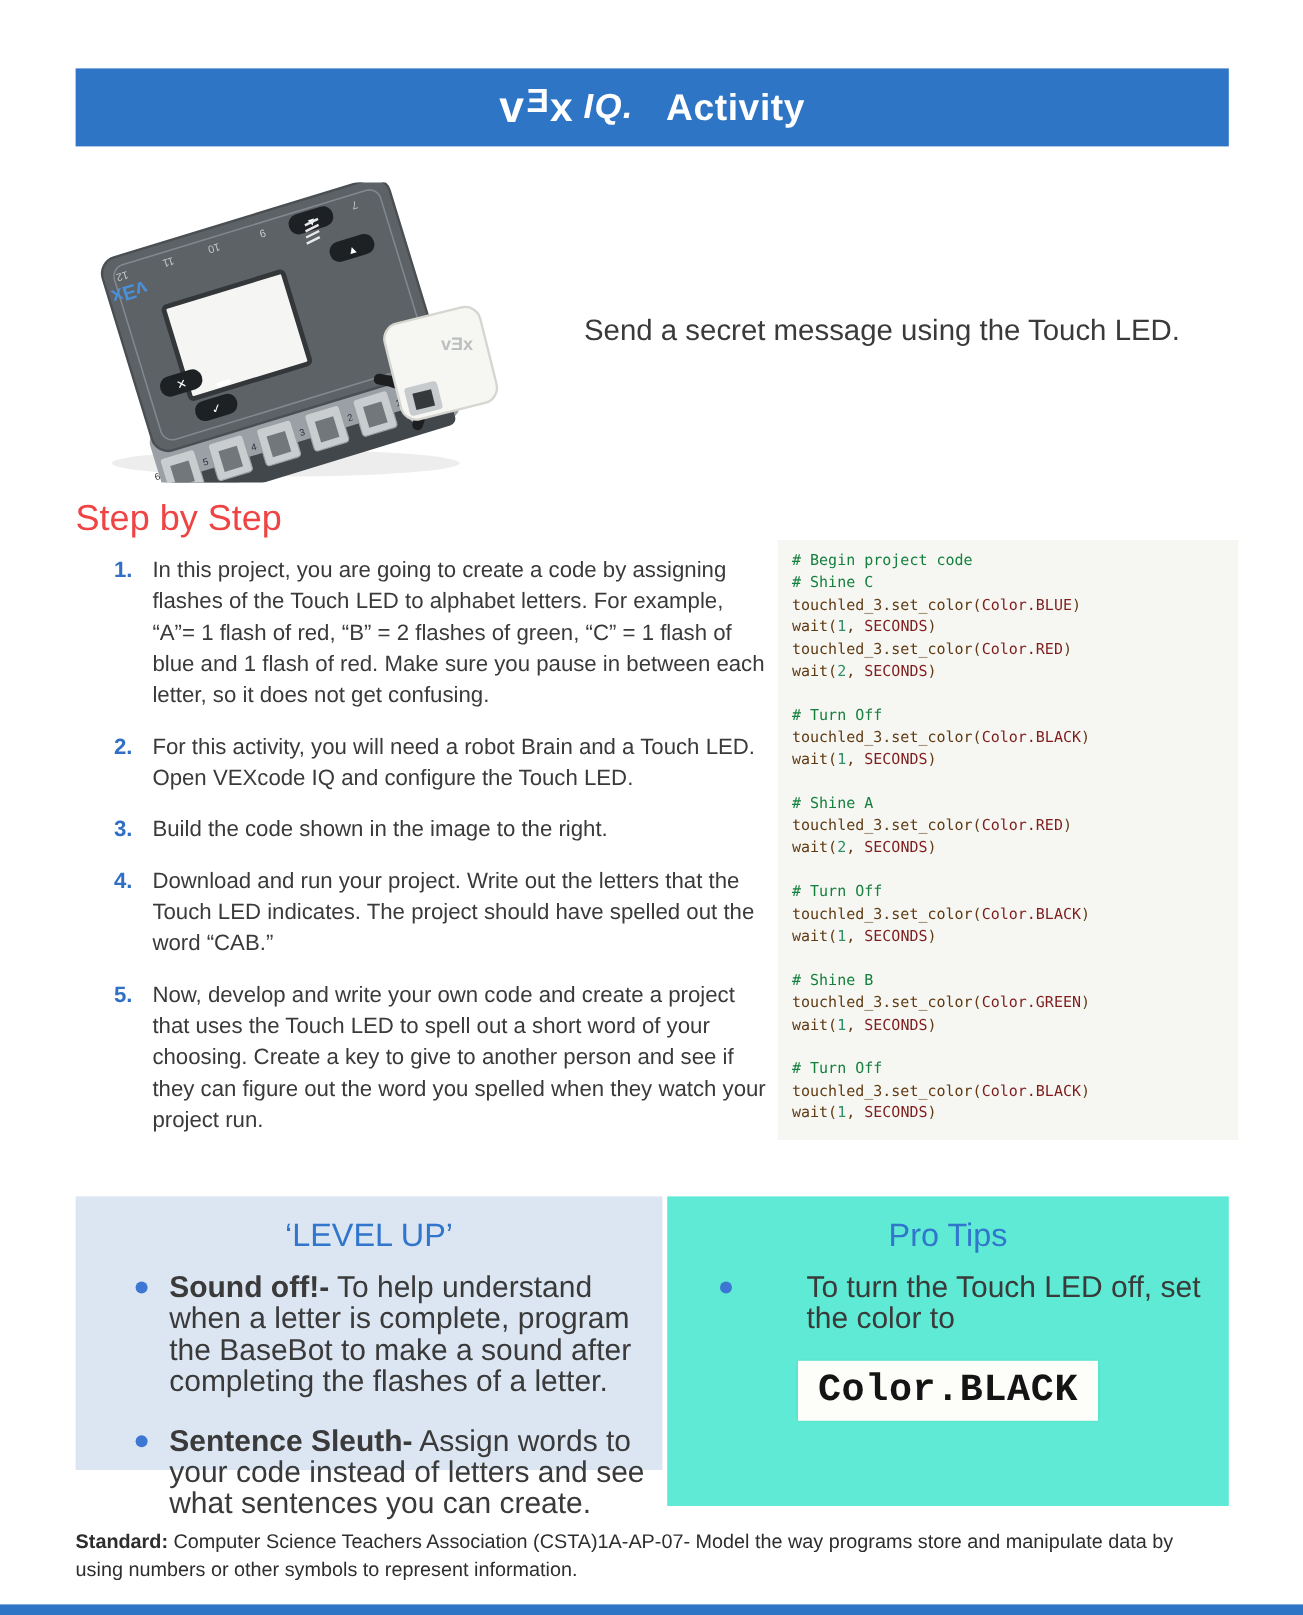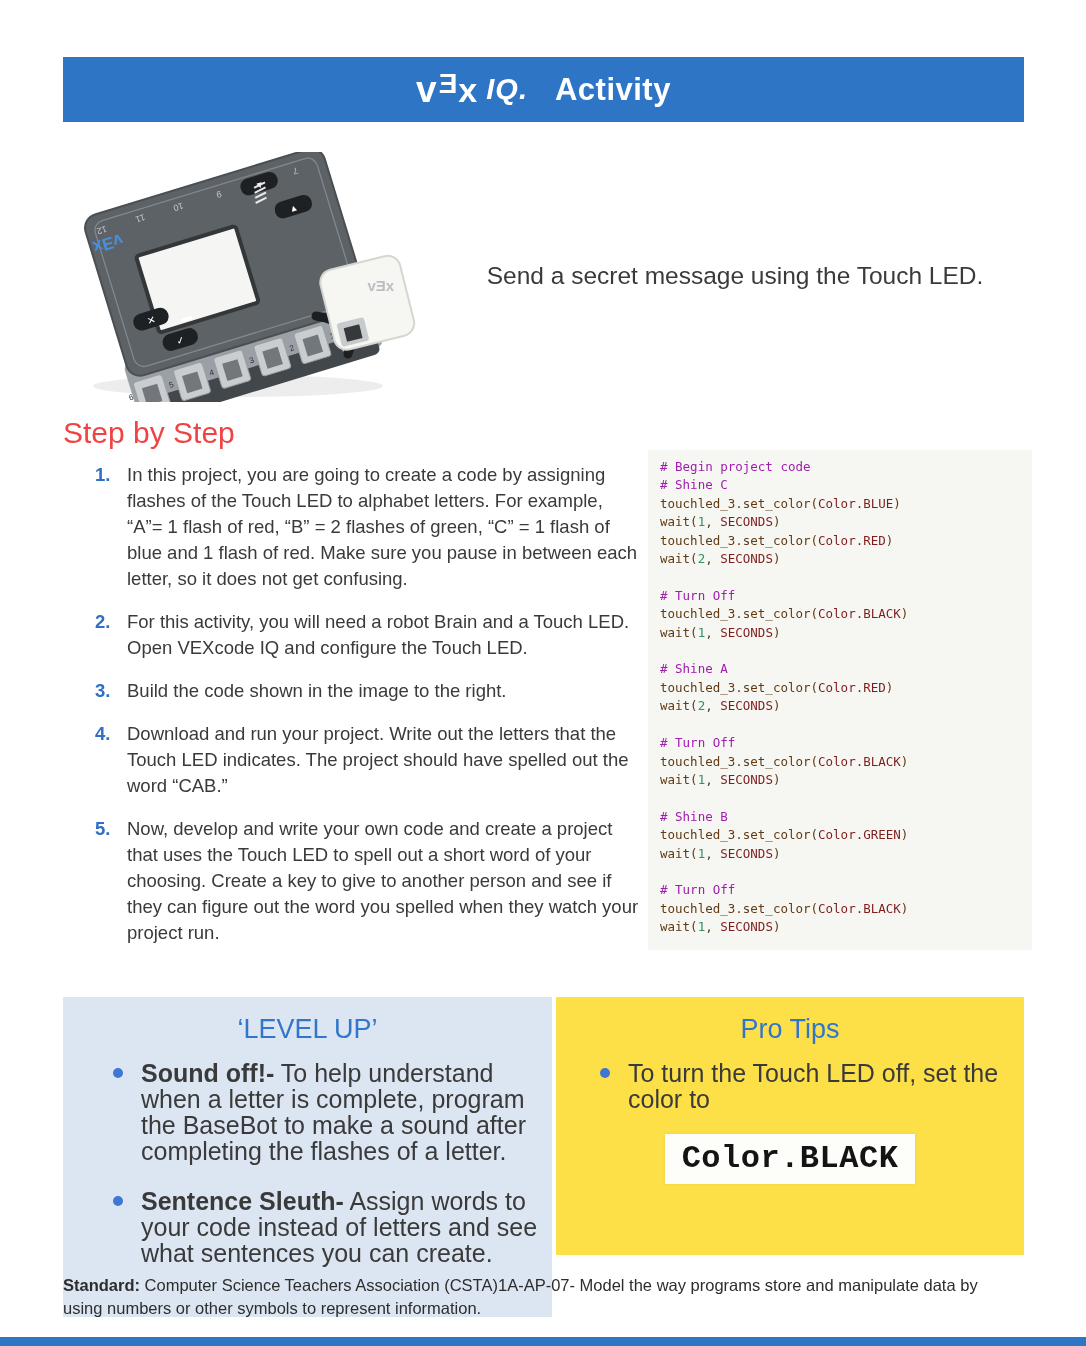--- a/index.html
+++ b/index.html
@@ -40,28 +40,28 @@
   .step-num { flex:none; width:32px; color:#2f6fc5; font-weight:700; }
   .step-text { max-width:513px; }
 
   
   .code-block {
     position:absolute; left:648px; top:450px; width:384px; min-height:500px;
     background:#f6f7f3; padding:8px 0 10px 12px; box-sizing:border-box;
     font-family:"DejaVu Sans Mono", monospace; font-size:12.5px; line-height:18.4px;
     white-space:pre;
   }
-  .tok-c   { color:#a21caf;margin-top:13px; }
+  .tok-c   { color:#15803d;margin-top:13px; }
   .tok-n   { color:#5f3a12; }
   .tok-o   { color:#7f1d1d; }
   .tok-num { color:#2f8f66; }
 
   
-  .levelup-box { position:absolute; left:63px;  top:997px; width:489px; height:320px; background:#dce6f2; box-sizing:border-box; }
-  .protips-box { position:absolute; left:556px; top:997px; width:468px; height:258px; background:#fde047; box-sizing:border-box; }
+  .levelup-box { position:absolute; left:63px;  top:997px; width:489px; height:228px; background:#dce6f2; box-sizing:border-box; }
+  .protips-box { position:absolute; left:556px; top:997px; width:468px; height:258px; background:#5eead4; box-sizing:border-box; }
   .box-title { text-align:center; font-size:27px; color:#3176cc; padding-top:17px; }
   .bullet-list { margin:15px 12px 0 50px; }
   .bullet-item { display:flex; margin-bottom:24px; font-size:25px; line-height:26px; color:#3a3a3a; }
   .bullet-dot  { flex:none; width:10px; height:10px; border-radius:50%; background:#3d77d3; margin:8px 18px 0 0; }
   .bullet-lead { font-weight:700; }
   .code-chip {
     margin:22px auto 0; width:250px; height:50px; background:#fdfdfa;
     font-family:"Liberation Mono", monospace; font-size:32px; font-weight:700;
     color:#141414; text-align:center; line-height:50px; letter-spacing:0.5px;
     box-shadow:0 0 3px rgba(0,0,0,0.08);
@@ -201,21 +201,21 @@
       <div class="bullet-item">
         <span class="bullet-dot"></span>
         <span><span class="bullet-lead">Sentence Sleuth-</span><span> Assign words to your code instead of letters and see what sentences you can create.</span></span>
       </div>
     </div>
   </div>
 
   <div class="protips-box">
     <div class="box-title">Pro Tips</div>
     <div class="bullet-list" style="margin-left:44px;">
-      <div class="bullet-item" style="margin-bottom:14px;">
+      <div class="bullet-item" style="margin-bottom:14px;gap:44px;">
         <span class="bullet-dot"></span>
         <span>To turn the Touch LED off, set the color to</span>
       </div>
     </div>
     <div class="code-chip">Color.BLACK</div>
   </div>
 
   <div class="standard">
     <span class="standard-lead">Standard:</span><span> Computer Science Teachers Association (CSTA)1A-AP-07- Model the way programs store and manipulate data by using numbers or other symbols to represent information.</span>
   </div>

